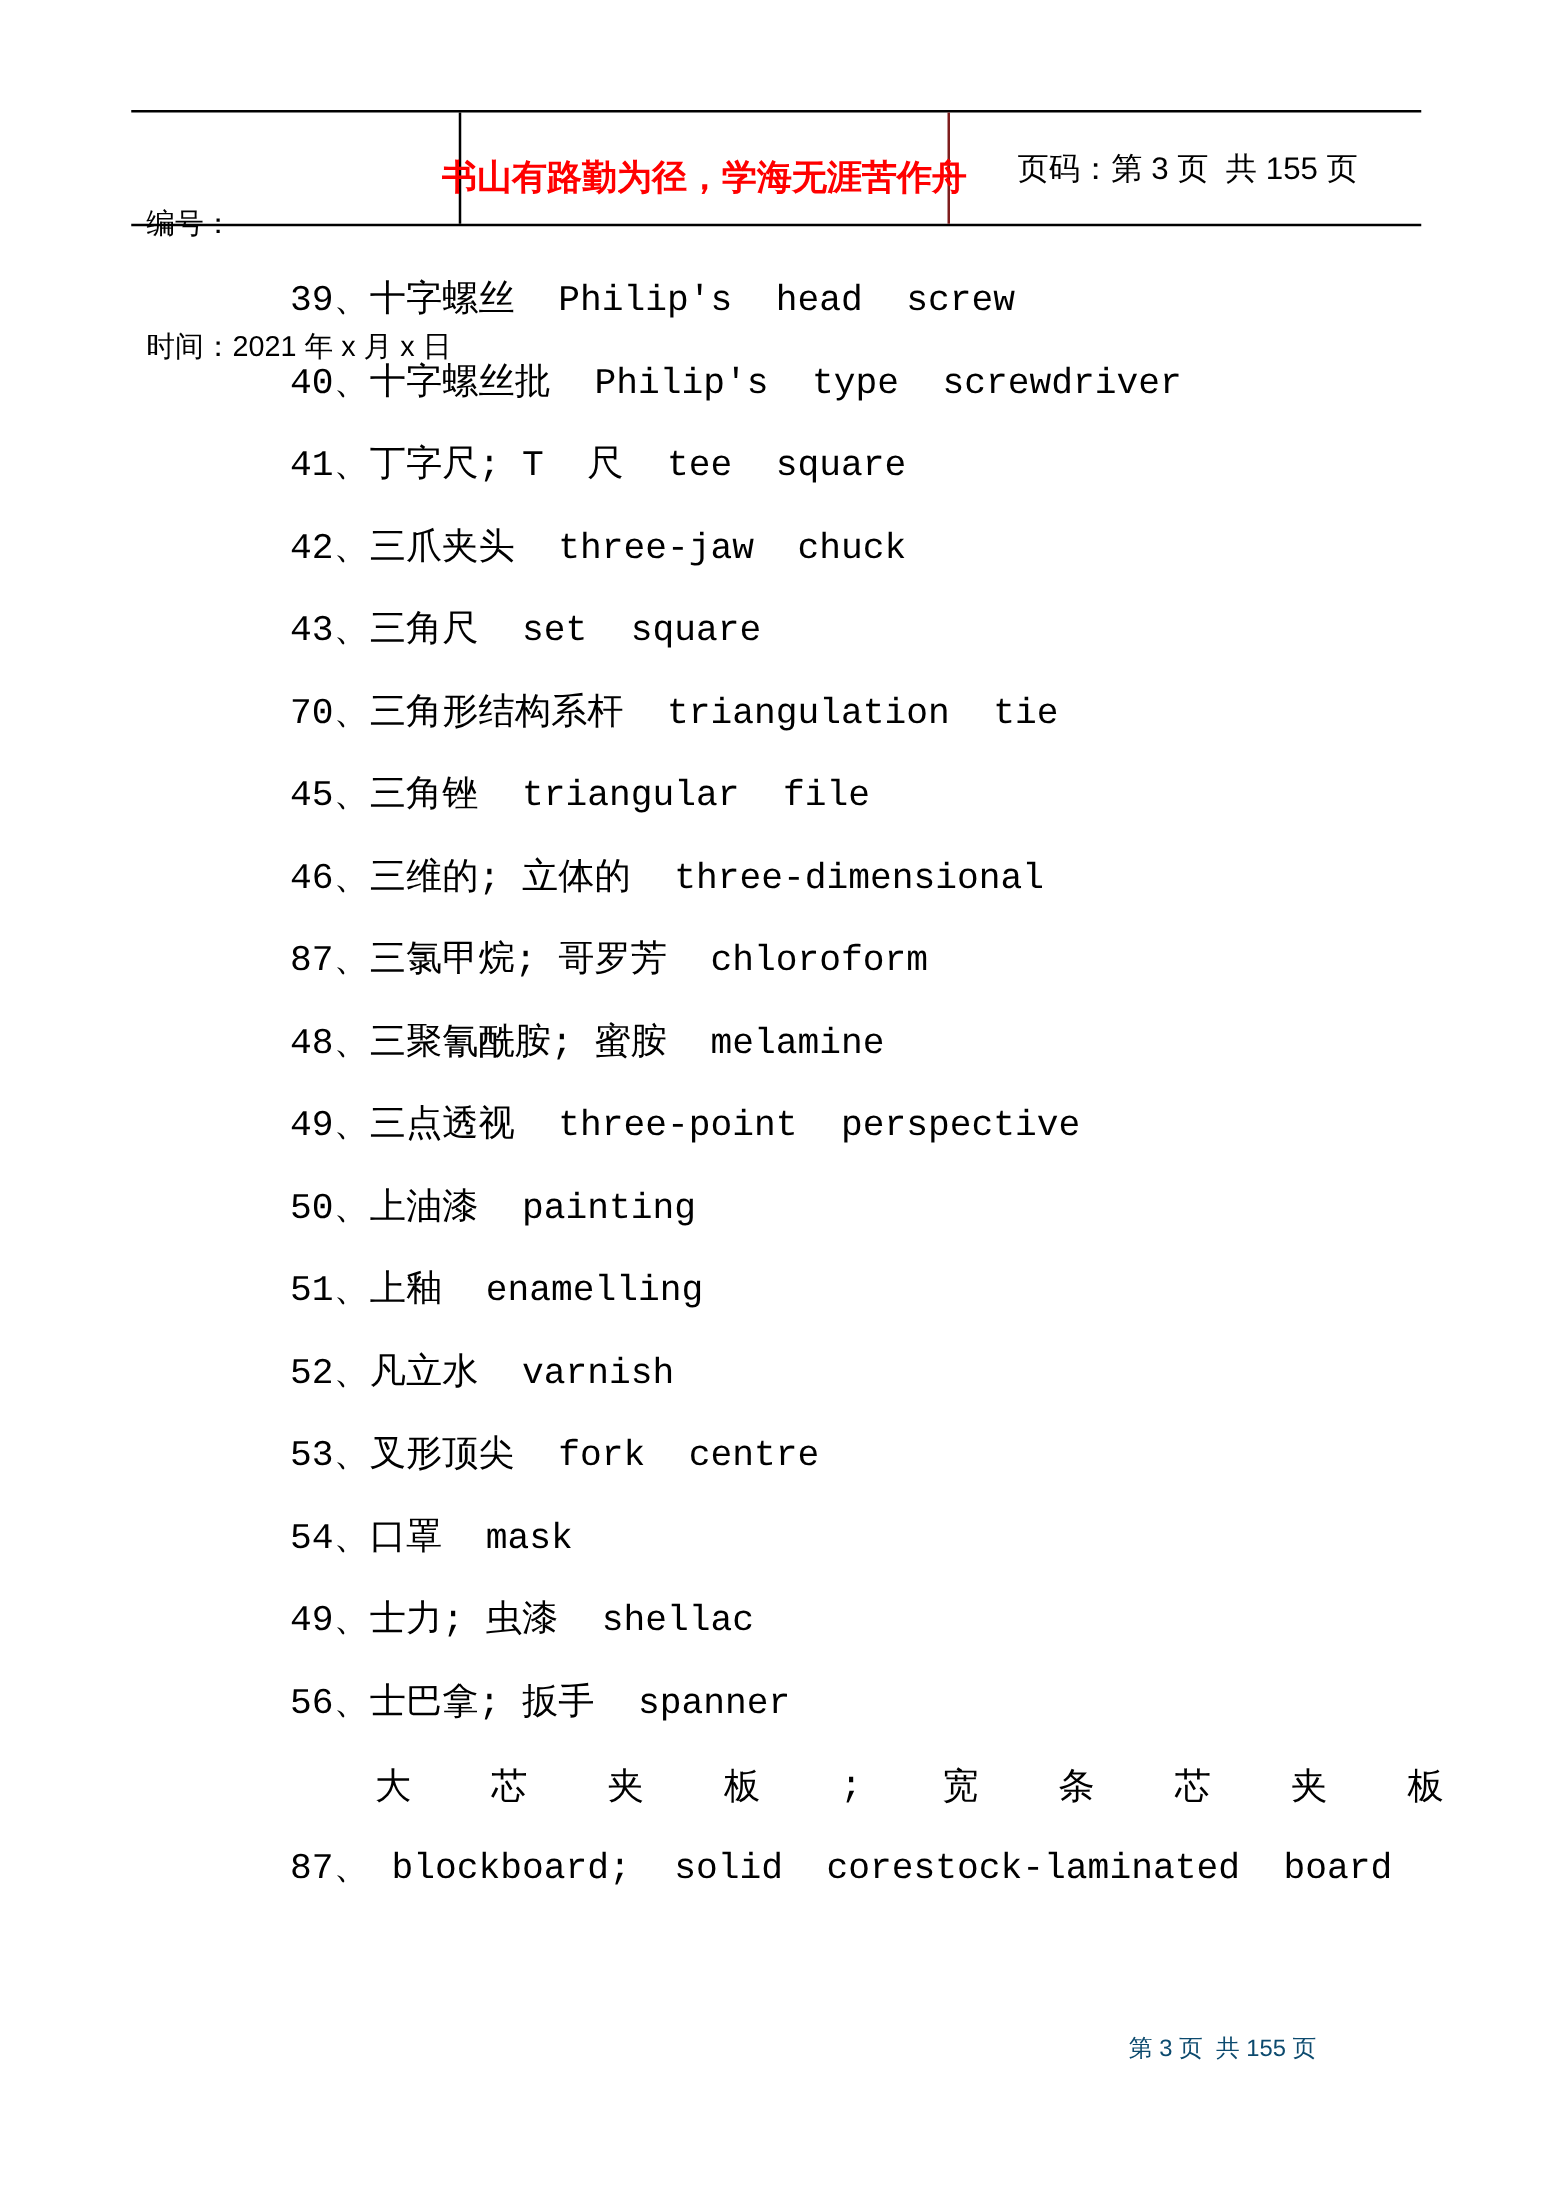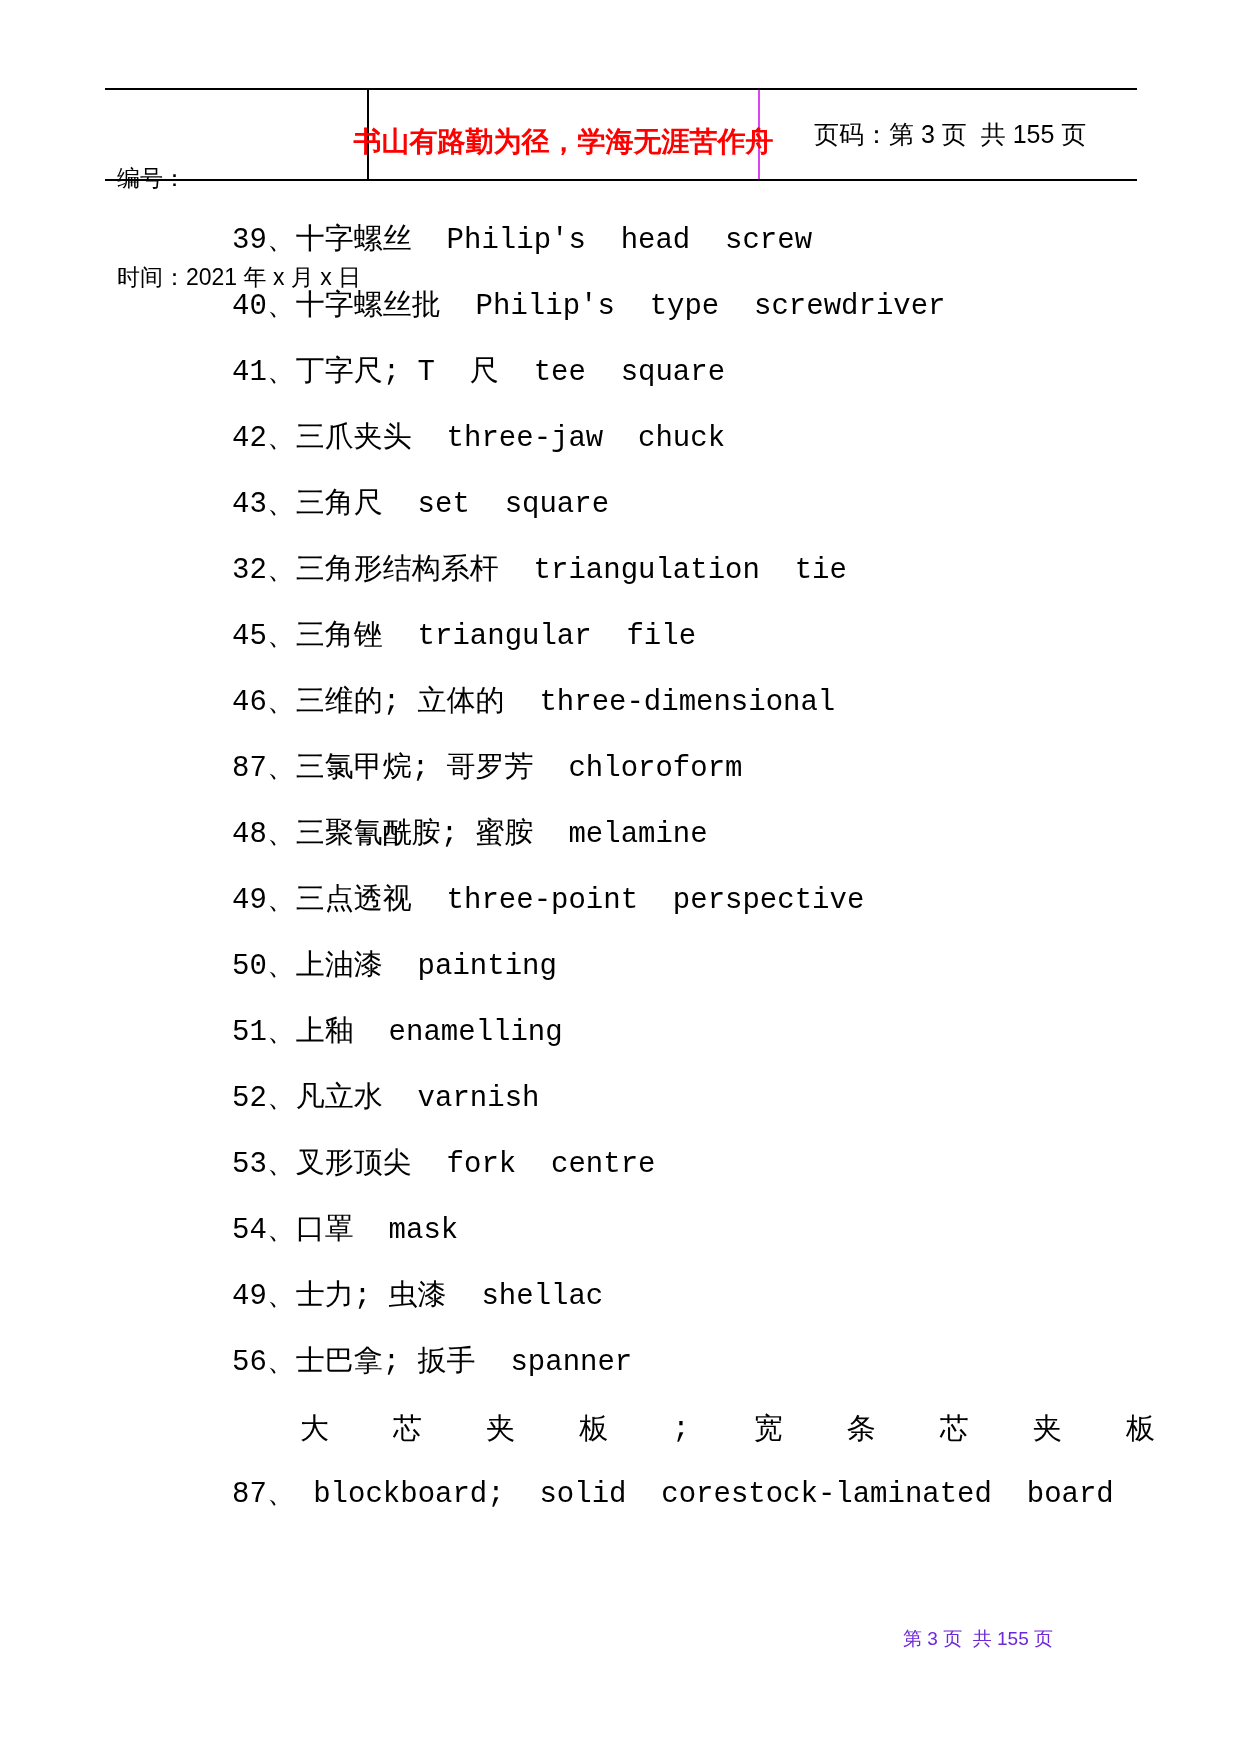--- a/index.html
+++ b/index.html
@@ -13,21 +13,21 @@
     position:absolute; left:105px; top:88px; width:1032px; height:93px;
     box-sizing:border-box; display:flex;
     border-top:2px solid #000; border-bottom:2px solid #000;
   }
   .hcell { box-sizing:border-box; }
   .hcell-left {
     width:262px; padding:6px 0 0 12px;
     font-size:23px; line-height:33px; white-space:pre;
   }
   .hcell-mid {
-    width:393px; border-left:2px solid #000; border-right:2px solid #d946ef;
+    width:393px; border-left:2px solid #000; border-right:2px solid #7f1d1d;
     display:flex; align-items:center; justify-content:center;
     padding-top:14px; font-weight:bold; font-size:28px; white-space:pre;
   }
   .hcell-right {
     flex:1; display:flex; align-items:center; padding-left:10px;
     font-size:25px; white-space:pre;margin-left:44px;
   }
 
   
   .list {
@@ -45,21 +45,21 @@
   }
   .item57-line {
     position:absolute; left:232px; top:1462px; height:66px; line-height:66px;
     white-space:pre; font-family:"Liberation Mono","DejaVu Sans Mono",monospace;
     font-size:29px;
   }
 
   
   .footer {
     position:absolute; top:1626px; right:188px;
-    font-size:19px; color:#6d28d9; white-space:pre;
+    font-size:19px; color:#0c4a6e; white-space:pre;
   }
 </style>
 </head>
 <body>
 
 <div class="page">
 
   <div class="header-table">
     <div class="hcell hcell-left">
       <div>编号：</div>
@@ -72,21 +72,21 @@
       <span>页码：第 3 页  共 155 页</span>
     </div>
   </div>
 
   <div class="list" id="term-list">
       <div class="line">39、十字螺丝  Philip's  head  screw</div>
       <div class="line">40、十字螺丝批  Philip's  type  screwdriver</div>
       <div class="line">41、丁字尺; T  尺  tee  square</div>
       <div class="line">42、三爪夹头  three-jaw  chuck</div>
       <div class="line">43、三角尺  set  square</div>
-      <div class="line">32、三角形结构系杆  triangulation  tie</div>
+      <div class="line">70、三角形结构系杆  triangulation  tie</div>
       <div class="line">45、三角锉  triangular  file</div>
       <div class="line">46、三维的; 立体的  three-dimensional</div>
       <div class="line">87、三氯甲烷; 哥罗芳  chloroform</div>
       <div class="line">48、三聚氰酰胺; 蜜胺  melamine</div>
       <div class="line">49、三点透视  three-point  perspective</div>
       <div class="line">50、上油漆  painting</div>
       <div class="line">51、上釉  enamelling</div>
       <div class="line">52、凡立水  varnish</div>
       <div class="line">53、叉形顶尖  fork  centre</div>
       <div class="line">54、口罩  mask</div>

